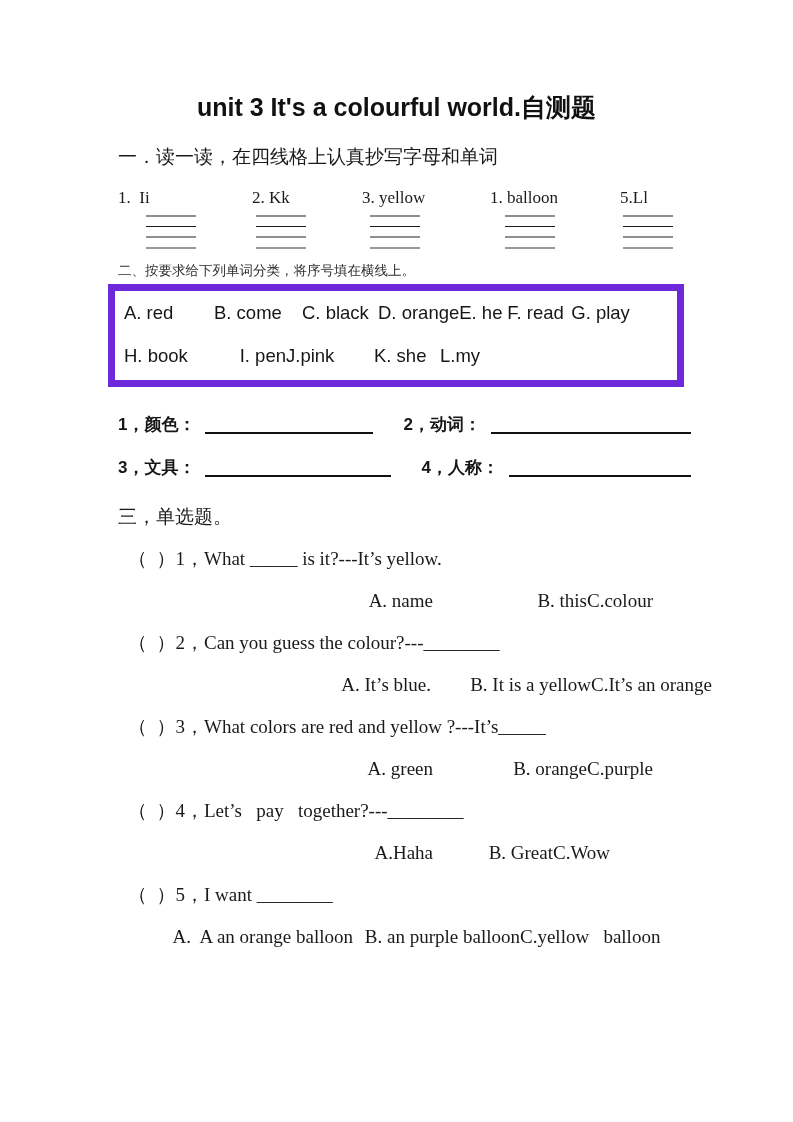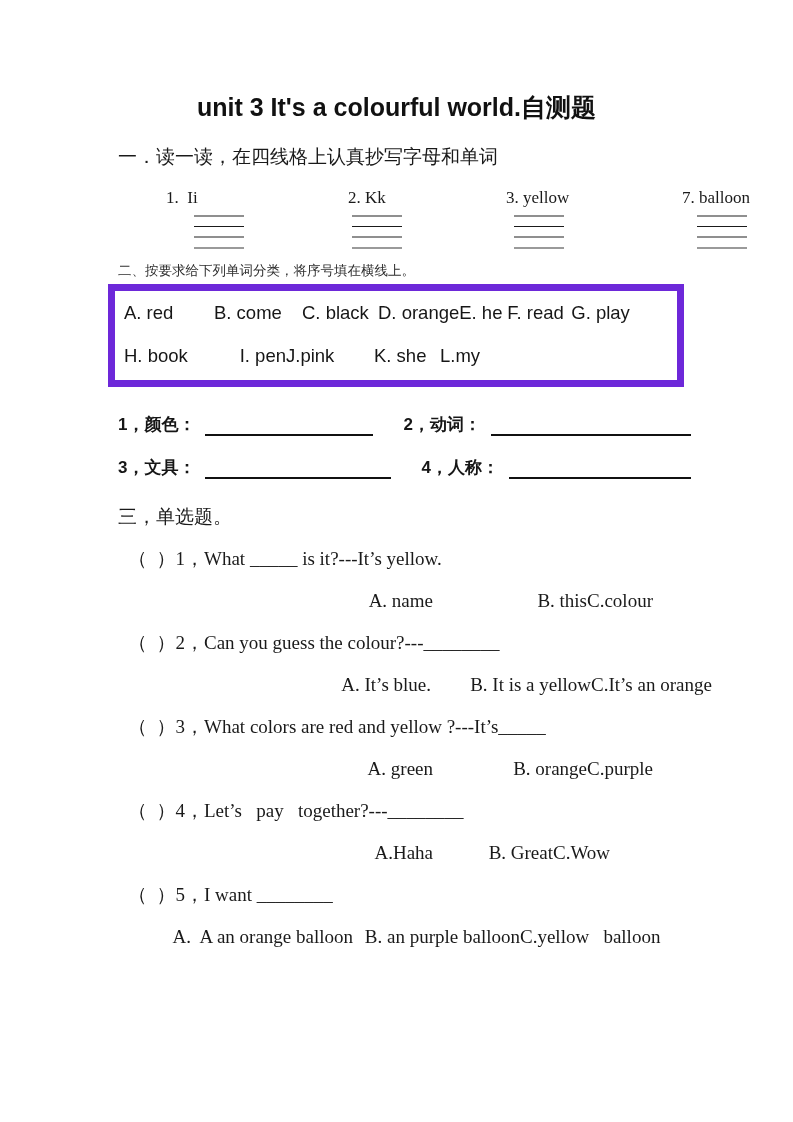--- a/index.html
+++ b/index.html
@@ -26,21 +26,21 @@
 
   .s1-heading {
     margin: 20px 0 0 118px;
     font-size: 19px;
     line-height: 26px;
     white-space: pre;
   }
 
   
   .copy-row { display: flex; margin: 16px 0 0 118px; }
-  .copy-col { flex: 0 0 auto; margin-left: 48px; }
+  .copy-col { flex: 0 0 auto; }
   .copy-col.c1 { width: 134px; }
   .copy-col.c2 { width: 110px; }
   .copy-col.c3 { width: 128px; }
   .copy-col.c4 { width: 130px; }
   .copy-label { font-size: 17px; line-height: 24px; white-space: pre; }
   .fourline { width: 50px; margin-top: 5px; }
   .c1 .fourline { margin-left: 28px; }
   .c2 .fourline { margin-left: 4px; }
   .c3 .fourline { margin-left: 8px; }
   .c4 .fourline { margin-left: 15px; }
@@ -79,21 +79,21 @@
   .wb-r1 span:nth-child(5) { min-width: 48px; }
   .wb-r1 span:nth-child(6) { min-width: 64px; }
   .wb-r2 span:nth-child(1) { min-width: 90px; }
   .wb-r2 span:nth-child(2) { min-width: 72px; text-align: right; }
   .wb-r2 span:nth-child(3) { min-width: 88px; }
   .wb-r2 span:nth-child(4) { min-width: 66px; }
 
   
   .cat-row {
     display: flex;
-    align-items: flex-end;
+    align-items: flex-start;
     margin: 27px 0 0 118px;
     font-family: "Liberation Sans", sans-serif;
     font-weight: bold;
     font-size: 17px;
     line-height: 22px;
     color: #161616;
     white-space: pre;
   }
   .cat-row.second { margin-top: 21px; }
   .blank {
@@ -172,21 +172,21 @@
     <div class="copy-col c3">
       <div class="copy-label">3. yellow</div>
       <div class="fourline">
         <div class="ln"></div>
         <div class="ln mid"></div>
         <div class="ln"></div>
         <div class="ln last"></div>
       </div>
     </div>
     <div class="copy-col c4">
-      <div class="copy-label">7. balloon</div>
+      <div class="copy-label">1. balloon</div>
       <div class="fourline">
         <div class="ln"></div>
         <div class="ln mid"></div>
         <div class="ln"></div>
         <div class="ln last"></div>
       </div>
     </div>
     <div class="copy-col c5">
       <div class="copy-label">5.Ll</div>
       <div class="fourline">

